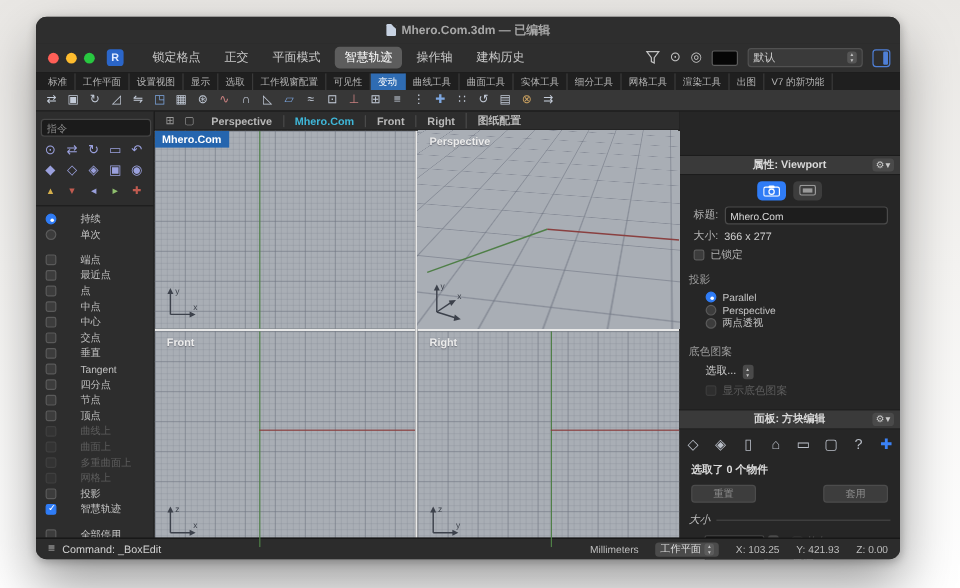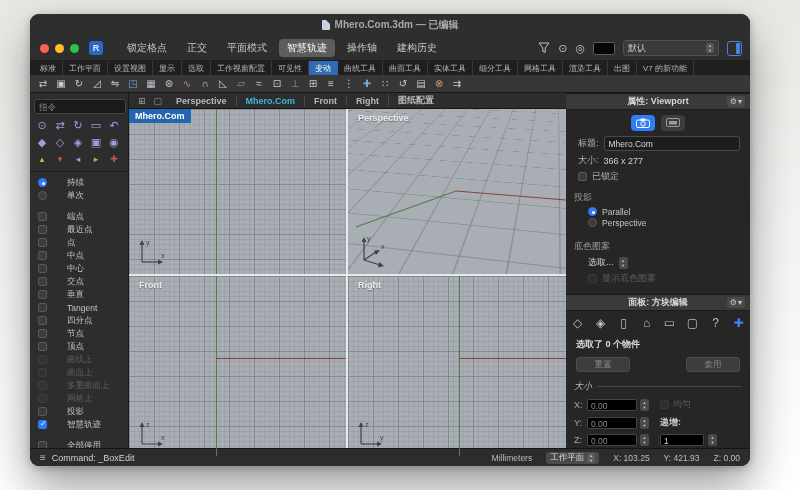--- a/index.html
+++ b/index.html
@@ -96,21 +96,21 @@
     background-color:#a9aeb5;
     background-image:
       linear-gradient(to right, rgba(110,116,128,.55) 1px, transparent 1px),
       linear-gradient(to bottom, rgba(110,116,128,.55) 1px, transparent 1px);
     background-size:34px 34px;
     transform-origin:50% 45%;
     transform:perspective(330px) rotateX(61deg) rotateZ(9deg);
   }
   .persp-axes{position:absolute;left:0;top:0;z-index:1;}
   
-  .rpanel{flex:1;background:#262626;display:flex;flex-direction:column;min-width:0;font-size:9px;color:#c2c2c2;}
+  .rpanel{flex:1;background:#262626;display:flex;flex-direction:column;min-width:0;font-size:9px;color:#c2c2c2;margin-top:36px;}
   .phead{height:15px;background:#3a3a3a;display:flex;align-items:center;justify-content:center;position:relative;flex:0 0 auto;border-top:1px solid #1c1c1c;border-bottom:1px solid #1c1c1c;}
   .phead .ph-title{font-size:9px;font-weight:bold;color:#d8d8d8;}
   .gearbtn{position:absolute;right:5px;top:2px;height:11px;background:#4a4a4a;border-radius:3px;padding:0 3px;display:flex;align-items:center;gap:1px;color:#c9c9c9;font-size:8px;cursor:default;}
   .cam-row{display:flex;justify-content:center;gap:6px;padding:5px 0 2px 0;}
   .cam-btn{width:24px;height:16px;border-radius:4px;background:#2f7cf6;display:flex;align-items:center;justify-content:center;cursor:default;}
   .disp-btn{width:24px;height:16px;border-radius:4px;background:#3d3d3d;display:flex;align-items:center;justify-content:center;cursor:default;}
   .prow{display:flex;align-items:center;gap:5px;padding:3px 10px 0 12px;}
   .plabel{color:#b2b2b2;white-space:nowrap;}
   .pvalue{color:#cfcfcf;}
   .tfield{flex:1;height:13px;background:#1d1d1d;border:1px solid #4a4a4a;border-radius:3px;color:#d6d6d6;font-size:8.5px;padding:0 4px;outline:none;min-width:0;}
@@ -466,20 +466,24 @@
         <div class="seclabel">投影</div>
         <div class="sub" style="padding-top:2px;">
             <div class="radio-row selected">
             <span class="rb"></span>
             <span class="lbl">Parallel</span>
           </div>
             <div class="radio-row">
             <span class="rb"></span>
             <span class="lbl">Perspective</span>
           </div>
+            <div class="radio-row">
+            <span class="rb"></span>
+            <span class="lbl">两点透视</span>
+          </div>
           </div>
         <div class="seclabel" style="padding-top:12px;">底色图案</div>
         <div class="prow sub" style="padding-left:22px;">
           <span class="pvalue">选取...</span>
           <span class="stepper"></span>
         </div>
         <div class="prow sub dim" style="padding-left:22px;">
           <span class="cb" style="opacity:.4;"></span>
           <span>显示底色图案</span>
         </div>

